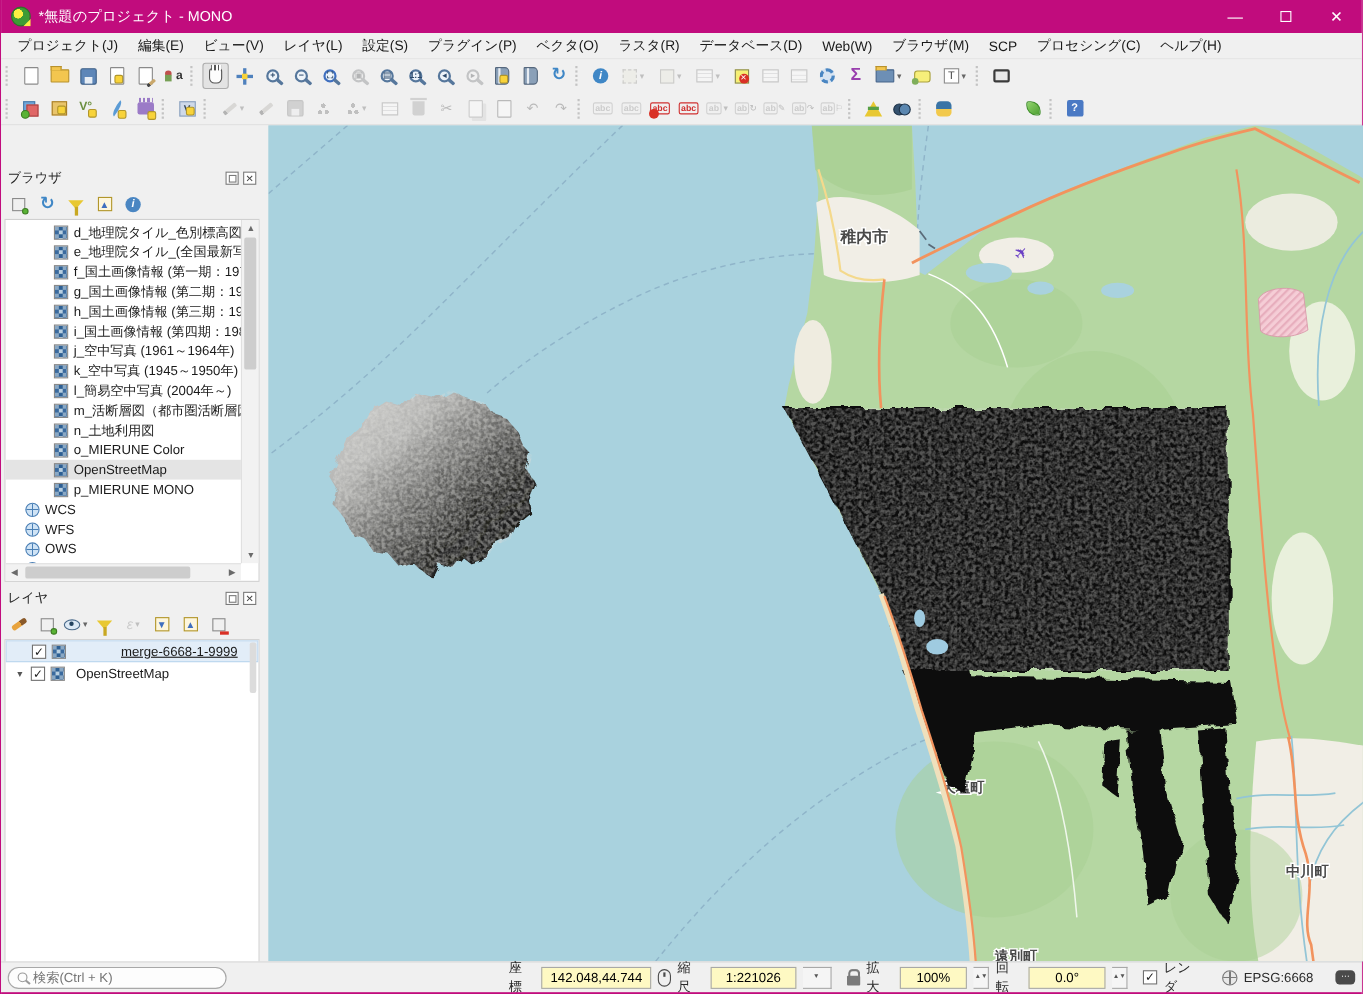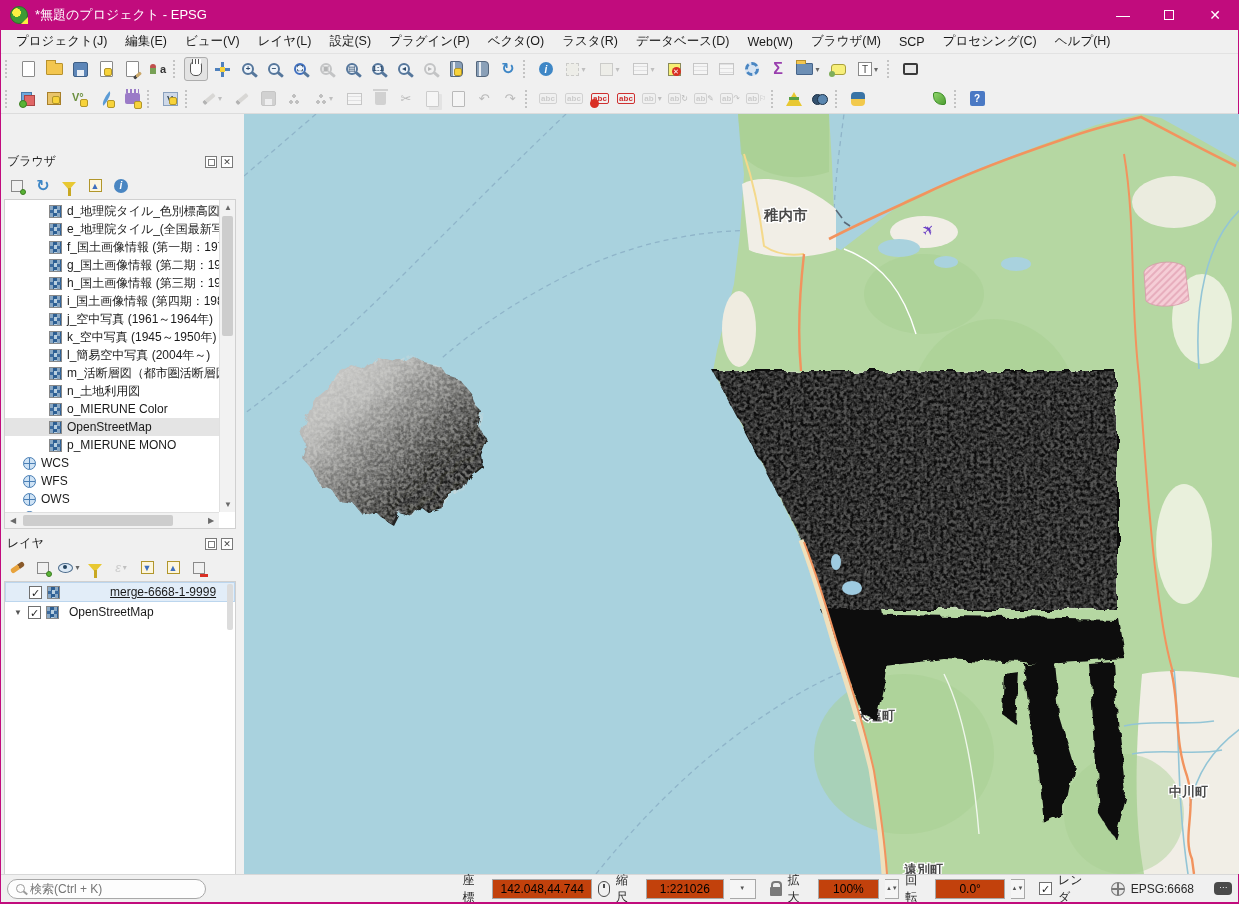--- a/index.html
+++ b/index.html
@@ -148,42 +148,42 @@
   .maplabel { font-family:"Liberation Sans",sans-serif; fill:#4a4a4a; paint-order:stroke; stroke:#ffffff; stroke-width:2.5px; font-weight:600; }
   #splitter { position:absolute; left:238px; top:114px; width:5px; bottom:30px; background:#f0f0f0; cursor:ew-resize; }
 
   
   #statusbar { position:absolute; left:0; bottom:2px; width:100%; height:28px; background:#f0f0f0; border-top:1px solid #d8d8d8; display:flex; align-items:center; font-size:12px; color:#2a2a2a; padding:0 6px; gap:6px; }
   #search-box { display:flex; align-items:center; gap:5px; width:200px; height:20px; border:1px solid #a8a8a8; border-radius:10px; background:#fdfdfd; padding:0 8px; color:#8a8a8a; }
   #search-box input { border:none; outline:none; background:transparent; font-size:12px; width:150px; color:#555; }
   .s-magsm { width:9px; height:9px; border:1.5px solid #9a9a9a; border-radius:50%; position:relative; flex:none; }
   .s-magsm::after { content:""; position:absolute; width:5px; height:1.5px; background:#9a9a9a; right:-4px; bottom:-1px; transform:rotate(40deg); }
   .sb-label { font-size:12px; }
-  .sb-field { height:20px; border:1px solid #a8a8a8; background:#c2410c; display:flex; align-items:center; justify-content:center; font-size:12px; padding:0 4px; }
+  .sb-field { height:20px; border:1px solid #a8a8a8; background:#fef9c3; display:flex; align-items:center; justify-content:center; font-size:12px; padding:0 4px; }
   .sb-field input { border:none; outline:none; text-align:center; font-size:12px; width:100%; background:transparent; }
   .spin { width:14px; height:20px; border:1px solid #a8a8a8; border-left:none; background:#f5f5f5; display:flex; flex-direction:column; align-items:center; justify-content:center; font-size:6px; color:#555; line-height:1.2; }
   .s-mouse { width:12px; height:16px; border:1.5px solid #4a4a4a; border-radius:6px; position:relative; }
   .s-mouse::after { content:""; position:absolute; left:4px; top:2px; width:1.5px; height:4px; background:#4a4a4a; }
   .s-lock { width:12px; height:9px; background:#7a7a7a; border-radius:1px; position:relative; margin-top:6px; }
   .s-lock::before { content:""; position:absolute; left:1.5px; top:-6px; width:7px; height:7px; border:2px solid #7a7a7a; border-bottom:none; border-radius:4px 4px 0 0; }
   .s-globe-grey { width:14px; height:14px; border-radius:50%; border:1px solid #7a7a7a; background:
       linear-gradient(90deg,transparent 0 5.5px,#7a7a7a 5.5px 7px,transparent 7px),
       linear-gradient(0deg,transparent 0 5.5px,#7a7a7a 5.5px 7px,transparent 7px), #e8e8e8; }
   .s-darkbubble { width:18px; height:13px; background:#4a4a4a; border-radius:4px; color:#fff; font-size:8px; line-height:12px; text-align:center; position:relative; }
   .s-darkbubble::after { content:""; position:absolute; left:3px; bottom:-4px; border:4px solid transparent; border-top-color:#4a4a4a; border-left-width:1px; }
   #bottom-strip { position:absolute; left:0; bottom:0; width:100%; height:2px; background:#c10c7d; }
 </style>
 </head>
 <body>
 
 <div id="frame">
 
   <div id="titlebar">
     <span id="qgis-logo"></span>
-    <span id="title-text">*無題のプロジェクト - EPSG</span>
+    <span id="title-text">*無題のプロジェクト - MONO</span>
     <div id="winbtns">
       <span class="winbtn">—</span>
       <span class="winbtn">
           <span class="maxbox"></span>
         </span>
       <span class="winbtn">✕</span>
     </div>
   </div>
 
   <div id="menubar">

